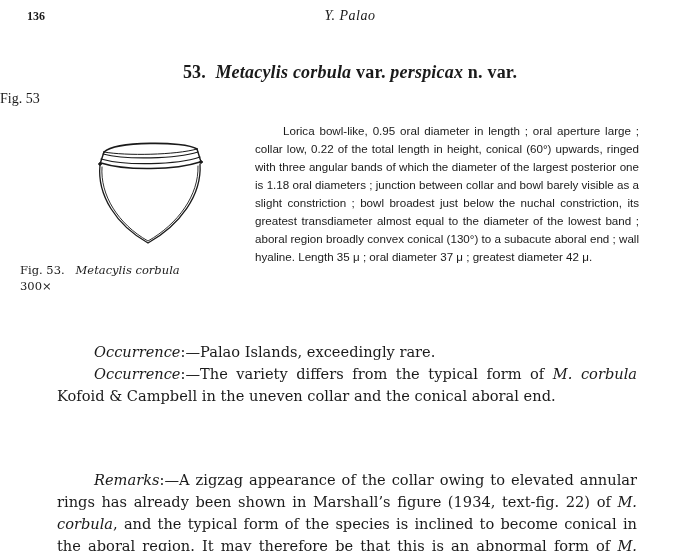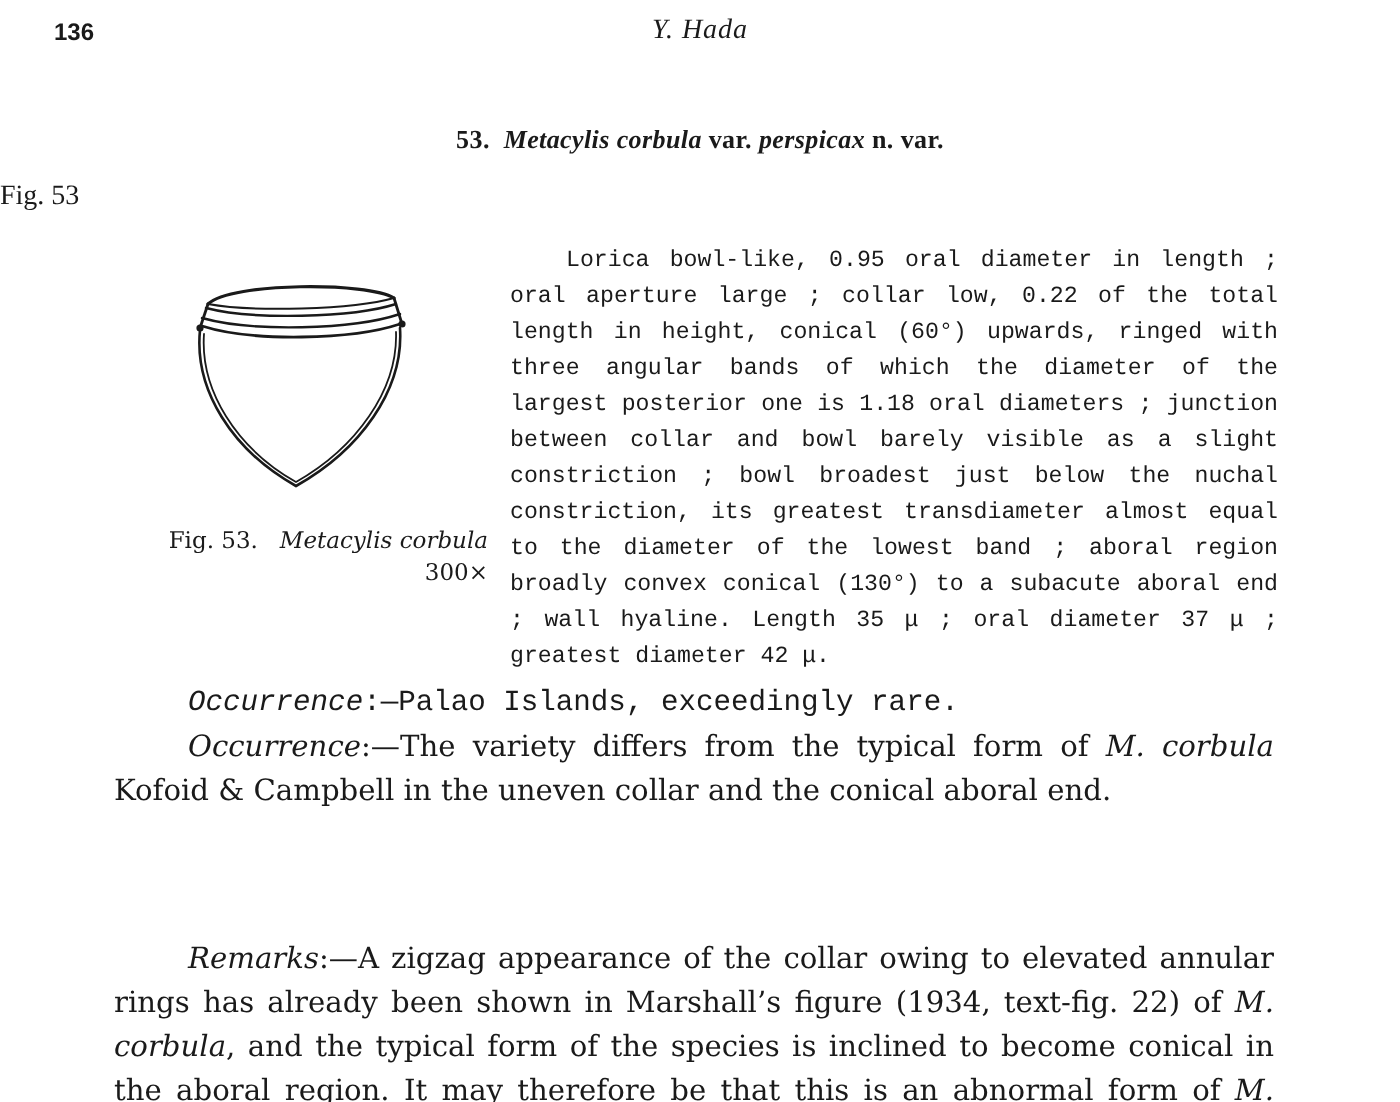--- a/index.html
+++ b/index.html
@@ -1,40 +1,40 @@
 <!DOCTYPE html>
 <html><head>
   <meta charset="utf-8">
   <style>
     html, body { margin: 0; padding: 0; }
     body {
       width: 700px; height: 551px; background: #ffffff; position: relative; overflow: hidden;
       color: #1a1a1a; font-family: "DejaVu Serif", serif;
     }
     .abs { position: absolute; }
-    #page-num { left: 27px; top: 9px; font-family: Liberation Sans, sans-serif; font-weight: bold; font-size: 12px; }
+    #page-num { left: 27px; top: 9px; font-family: Liberation Serif, serif; font-weight: bold; font-size: 12px; }
     #running-head { left: 0; width: 700px; top: 8px; text-align: center; font-family: "Liberation Serif", serif; font-style: italic; font-size: 14px; letter-spacing: 0.5px; }
-    #title { left: 0; width: 700px; top: 62px; text-align: center; font-family: "Liberation Serif", serif; font-weight: bold; font-size: 13px; letter-spacing: 0.2px; }
+    #title { left: 0; width: 700px; top: 62px; text-align: center; font-family: "Liberation Serif", serif; font-weight: bold; font-size: 18px; letter-spacing: 0.2px; }
     #title .it { font-style: italic; }
     #fig-ref { left: 0; width: 700px; top: 91px; font-family: "Liberation Serif", serif; font-size: 14px; }
     #drawing { left: 96px; top: 140px; width: 108px; height: 110px; }
-    #caption { left: 20px; width: 224px; top: 262px; text-align: right; font-family: "DejaVu Serif", serif; font-size: 11.5px; line-height: 16px; }
+    #caption { left: 20px; width: 224px; top: 262px; text-align: left; font-family: "DejaVu Serif", serif; font-size: 11.5px; line-height: 16px; }
     #caption .it { font-style: italic; }
-    #description { left: 255px; width: 384px; top: 122px; font-family: Liberation Mono, monospace; font-size: 11.6px; line-height: 18px; text-align: justify; text-indent: 28px; margin: 0; }
+    #description { left: 255px; width: 384px; top: 122px; font-family: Liberation Sans, sans-serif; font-size: 11.6px; line-height: 18px; text-align: justify; text-indent: 28px; margin: 0; }
     .para { left: 57px; width: 580px; font-family: "DejaVu Serif", serif; font-size: 14.6px; line-height: 22px; text-align: justify; text-indent: 37px; margin: 0; }
     .para .it { font-style: italic; }
-    #occurrence { top: 341px; font-family: Liberation Mono, monospace; }
+    #occurrence { top: 341px; }
     #comparison { top: 363px; }
     #remarks { top: 433px; margin-top: 36px; }
   </style>
 </head>
 <body>
 
 <div class="abs" id="page-num">136</div>
-<div class="abs" id="running-head">Y. Hada</div>
+<div class="abs" id="running-head">Y. Palao</div>
 
 <div class="abs" id="title">
   <span>53.</span>&nbsp;
   <span class="it">Metacylis corbula</span>
   <span>var.</span>
   <span class="it">perspicax</span>
   <span>n. var.</span>
 </div>
 <div class="abs" id="fig-ref">Fig. 53</div>
 

